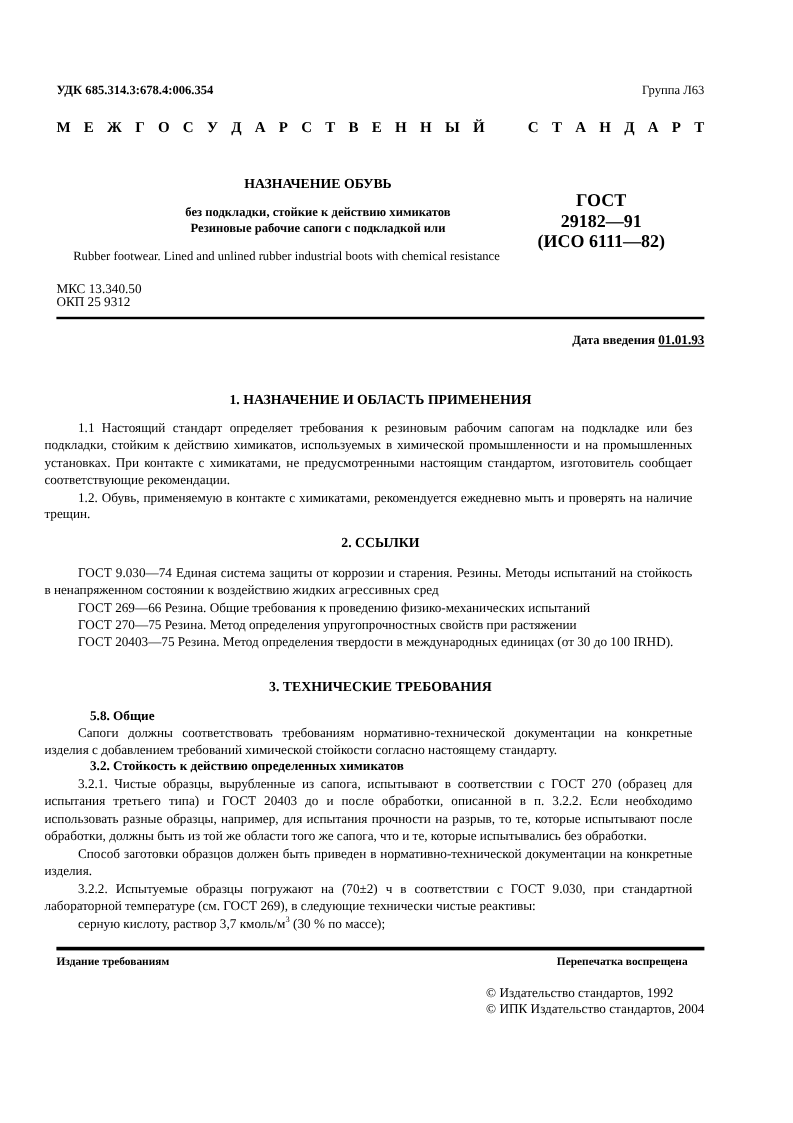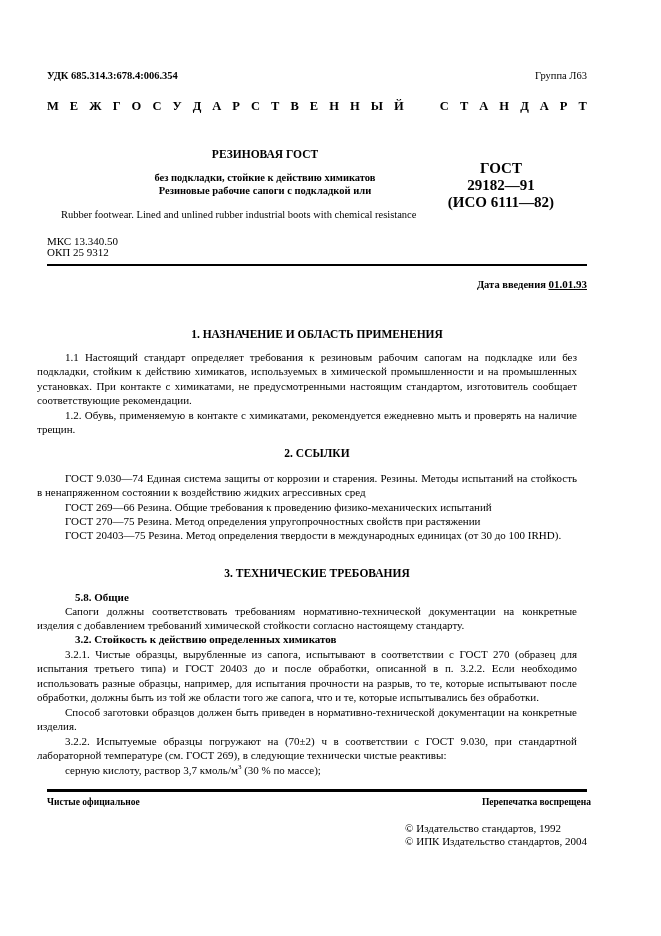--- a/index.html
+++ b/index.html
@@ -20,21 +20,21 @@
   .english { left: 61px; top: 209px; font-size: 10.5px; }
   .mks { left: 47px; top: 236px; font-size: 11px; line-height: 11px; }
   .rule-thick { left: 47px; width: 540px; height: 2px; background: #000; }
   .date { right: 74px; top: 278px; font-size: 10.5px; font-weight: bold; }
   .date u { font-size: 11px; }
   .sec-head { left: 47px; width: 540px; text-align: center; font-size: 11.5px; font-weight: bold; }
   .para { left: 37px; width: 540px; font-size: 11px; line-height: 14.4px; text-align: justify;
           text-indent: 28px; margin: 0; }
   .sub-head { left: 75px; font-size: 11px; font-weight: bold; }
   .foot-left { left: 47px; top: 797px; font-size: 9.5px; font-weight: bold; }
-  .foot-right { right: 70px; top: 797px; font-size: 9.5px; font-weight: bold; }
+  .foot-right { right: 88px; top: 797px; font-size: 9.5px; font-weight: bold; }
   .copy { right: 74px; top: 822px; font-size: 11px; line-height: 12.5px; }
   sup { font-size: 7px; vertical-align: super; line-height: 0; }
 </style>
 </head>
 <body>
 
 <div class="abs udk">УДК 685.314.3:678.4:006.354</div>
 <div class="abs group">Группа Л63</div>
 
 <div class="abs mezh">
@@ -61,21 +61,21 @@
   <span>Т</span>
   <span>А</span>
   <span>Н</span>
   <span>Д</span>
   <span>А</span>
   <span>Р</span>
   <span>Т</span>
 </div>
 
 <div class="abs title-block">
-  <div class="title-main">РЕЗИНОВАЯ ГОСТ</div>
+  <div class="title-main">НАЗНАЧЕНИЕ ОБУВЬ</div>
   <div class="title-sub">без подкладки, стойкие к действию химикатов</div>
   <div class="title-sub">Резиновые рабочие сапоги с подкладкой или</div>
 </div>
 
 <div class="abs gost-block">
   <div>ГОСТ</div>
   <div>29182—91</div>
   <div>(ИСО 6111—82)</div>
 </div>
 
@@ -106,19 +106,19 @@
 <div class="abs sec-head" style="top:567px;">3. ТЕХНИЧЕСКИЕ ТРЕБОВАНИЯ</div>
 <div class="abs sub-head" style="top:591px;">5.8. Общие</div>
 <p class="abs para" style="top:604px;">Сапоги должны соответствовать требованиям нормативно-технической документации на конкретные изделия с добавлением требований химической стойкости согласно настоящему стандарту.</p>
 <div class="abs sub-head" style="top:633px;">3.2. Стойкость к действию определенных химикатов</div>
 <p class="abs para" style="top:647px;">3.2.1. Чистые образцы, вырубленные из сапога, испытывают в соответствии с ГОСТ 270 (образец для испытания третьего типа) и ГОСТ 20403 до и после обработки, описанной в п. 3.2.2. Если необходимо использовать разные образцы, например, для испытания прочности на разрыв, то те, которые испытывают после обработки, должны быть из той же области того же сапога, что и те, которые испытывались без обработки.</p>
 <p class="abs para" style="top:705px;">Способ заготовки образцов должен быть приведен в нормативно-технической документации на конкретные изделия.</p>
 <p class="abs para" style="top:734px;">3.2.2. Испытуемые образцы погружают на (70±2) ч в соответствии с ГОСТ 9.030, при стандартной лабораторной температуре (см. ГОСТ 269), в следующие технически чистые реактивы:</p>
 <p class="abs para" style="top:763px;"><span>серную кислоту, раствор 3,7 кмоль/м</span><sup>3</sup><span> (30 % по массе);</span></p>
 
 <div class="abs rule-thick" style="top:789px; height:3px;"></div>
-<div class="abs foot-left">Чистые официальное</div>
+<div class="abs foot-left">Издание требованиям</div>
 <div class="abs foot-right">Перепечатка воспрещена</div>
 
 <div class="abs copy">
   <div>© Издательство стандартов, 1992</div>
   <div>© ИПК Издательство стандартов, 2004</div>
 </div>
 
 </body></html>

